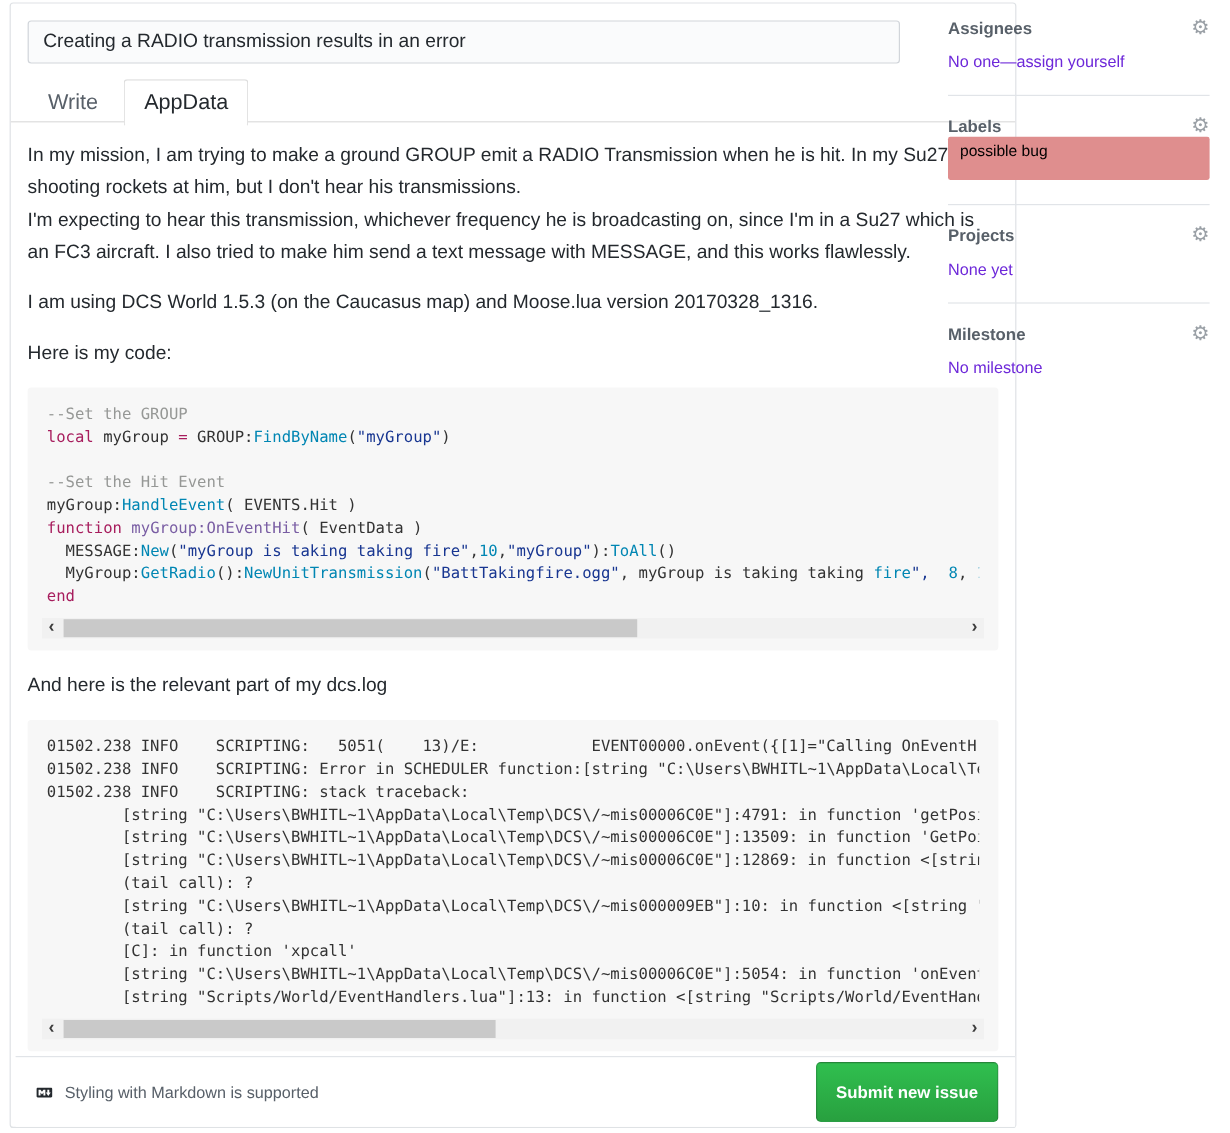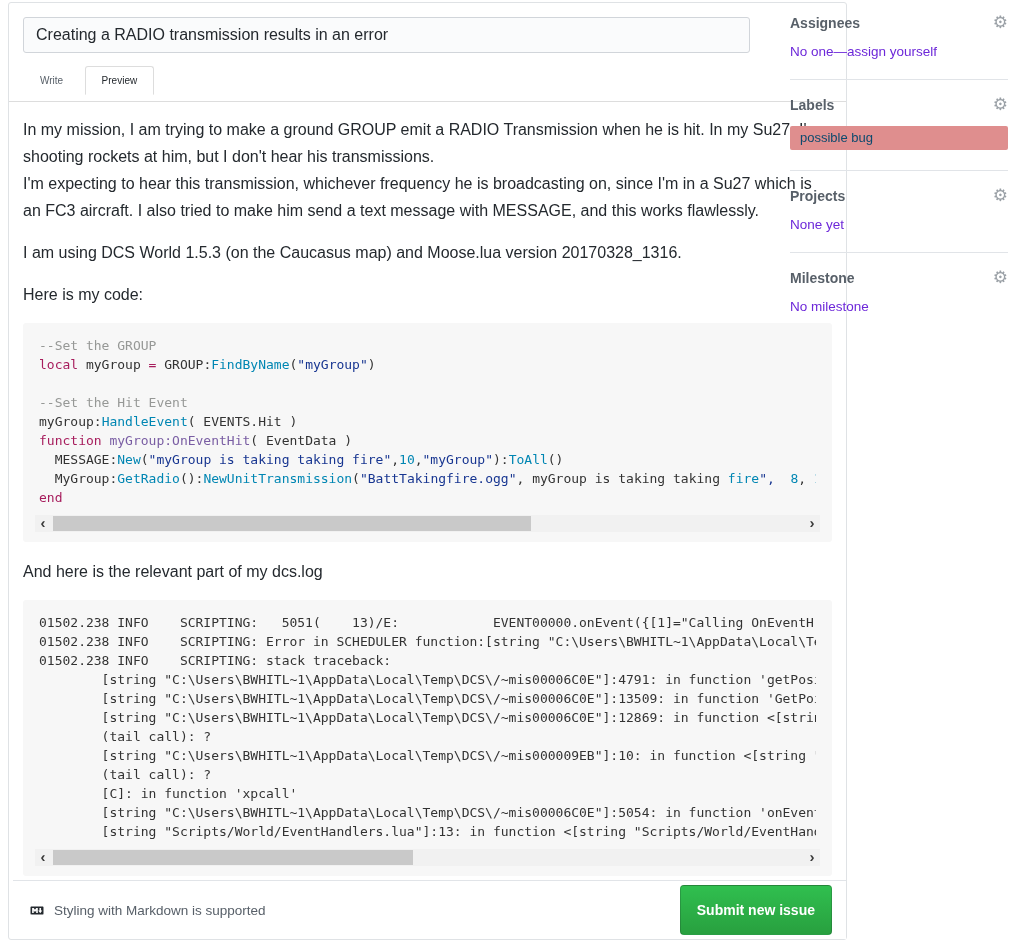--- a/index.html
+++ b/index.html
@@ -8,21 +8,21 @@
 
   .main-box { position: absolute; left: 8px; top: 2px; width: 839px; height: 938px;
     border: 1px solid #dfe2e5; border-radius: 3px; background: #fff; }
 
   .title-input { display: block; margin: 14px 14px 0; width: 727px; height: 36px;
     background: #fafbfc; border: 1px solid #d1d5da; border-radius: 3px;
     padding: 0 12px; font-size: 16px; color: #24292e;
     font-family: "Liberation Sans", "DejaVu Sans", sans-serif; outline: none; }
 
   .tabnav { margin-top: 12px; padding-left: 14px; border-bottom: 1px solid #ddd; height: 37px; }
-  .tab { display: inline-block; padding: 8px 16px; font-size: 10px; color: #586069;
+  .tab { display: inline-block; padding: 8px 16px; font-size: 18px; color: #586069;
     background: transparent; border: 1px solid transparent; position: relative; top: 1px;
     cursor: pointer; border-radius: 3px 3px 0 0; }
   .tab.active { background: #fff; border-color: #ddd; border-bottom-color: #fff; color: #24292e; }
 
   .preview-body { padding: 14px 14px 0; }
   .preview-body p { font-size: 16px; line-height: 27px; color: #24292e; margin: 0 0 15px; }
 
   .code-block { background: #f7f7f7; border-radius: 3px; margin: 0 0 16px;
     padding: 13px 16px 4px; overflow: hidden; position: relative; }
   .code-lines { font-family: "DejaVu Sans Mono", "Liberation Mono", monospace;
@@ -52,33 +52,33 @@
     padding: 16px 16px; cursor: pointer; font-family: "Liberation Sans", "DejaVu Sans", sans-serif; }
 
   .sidebar { position: absolute; left: 790px; top: 14px; width: 218px; }
   .side-section { padding-bottom: 20px; margin-bottom: 16px; border-bottom: 1px solid #e1e4e8; }
   .side-section.last { border-bottom: none; }
   .side-head { display: flex; justify-content: space-between; align-items: center; }
   .side-title { font-size: 14px; font-weight: bold; color: #586069; }
   .gear { color: #9aa0a6; font-size: 17px; line-height: 17px; cursor: pointer; }
   .side-empty { margin-top: 13px; font-size: 13.5px; color: #6d28d9; }
   .side-link { cursor: pointer; }
-  .label-chip { margin-top: 13px; height: 24px; line-height: 24px; border-radius: 2px;
-    padding-left: 10px; font-size: 13px; color: #0c4a6e; cursor: pointer; }
+  .label-chip { margin-top: 1px; height: 36px; line-height: 24px; border-radius: 2px;
+    padding-left: 10px; font-size: 13px; color: #000000; cursor: pointer; }
 </style>
 </head>
 <body>
 
 <div class="main-box">
 
   <input class="title-input" type="text" value="Creating a RADIO transmission results in an error" style="">
 
   <div class="tabnav">
     <span class="tab">Write</span>
-    <span class="tab active">Preview</span>
+    <span class="tab active">AppData</span>
   </div>
 
   <div class="preview-body">
     <p>
       <span style="display:block">In my mission, I am trying to make a ground GROUP emit a RADIO Transmission when he is hit. In my Su27, I'm shooting rockets at him, but I don't hear his transmissions.</span>
       <span style="display:block">I'm expecting to hear this transmission, whichever frequency he is broadcasting on, since I'm in a Su27 which is an FC3 aircraft. I also tried to make him send a text message with MESSAGE, and this works flawlessly.</span>
     </p>
     <p>I am using DCS World 1.5.3 (on the Caucasus map) and Moose.lua version 20170328_1316.</p>
     <p>Here is my code:</p>
 

